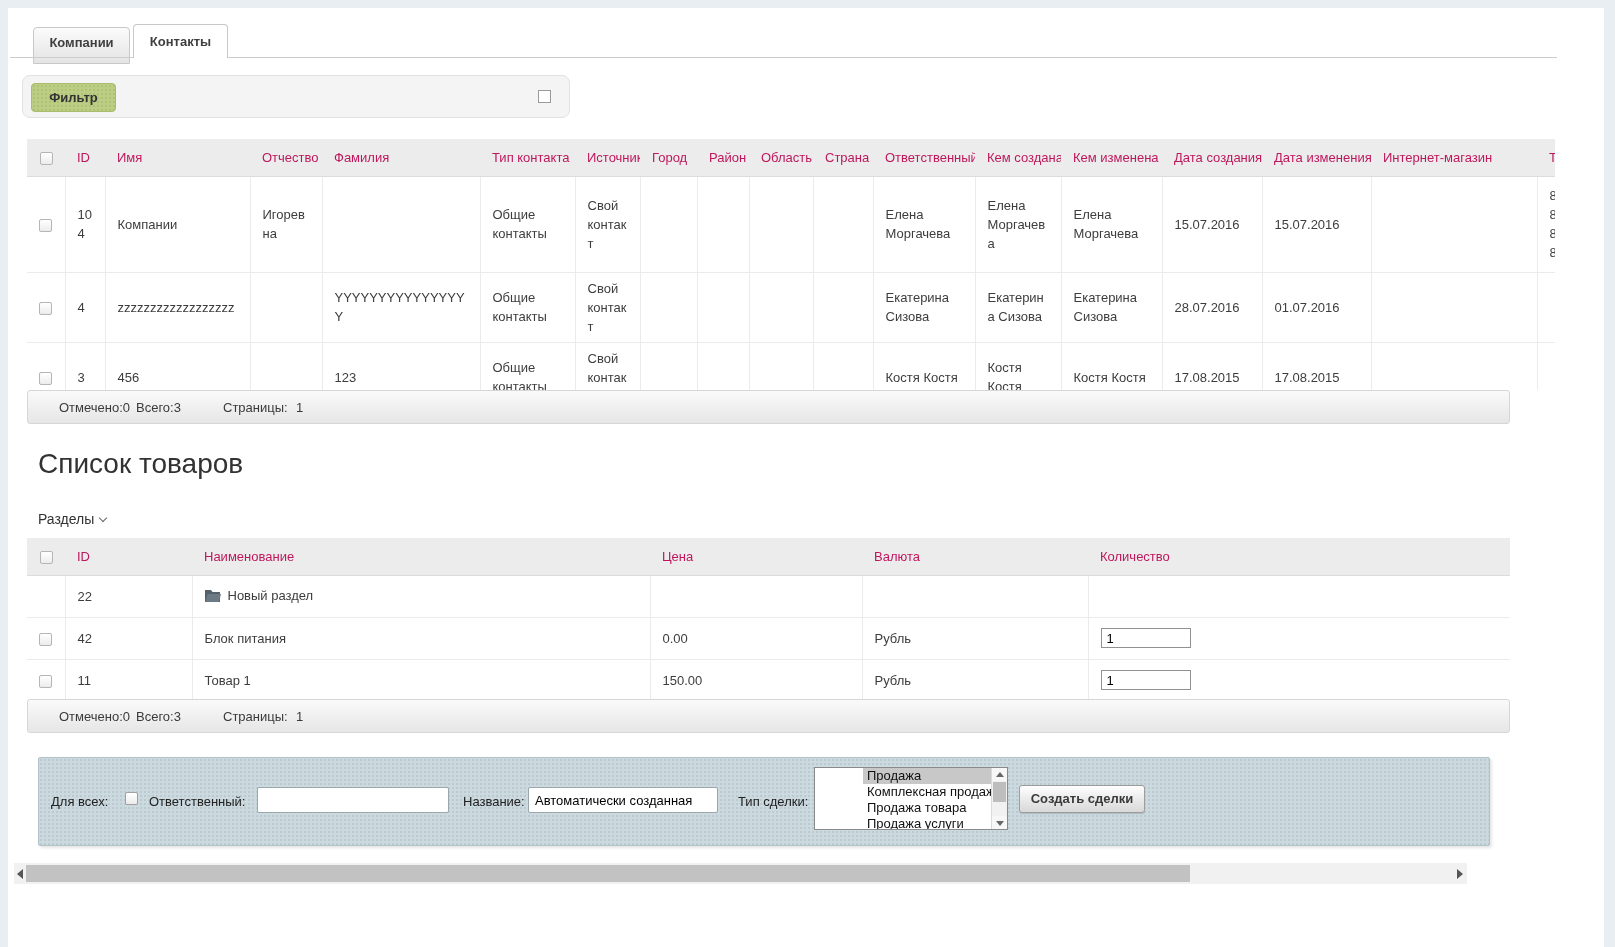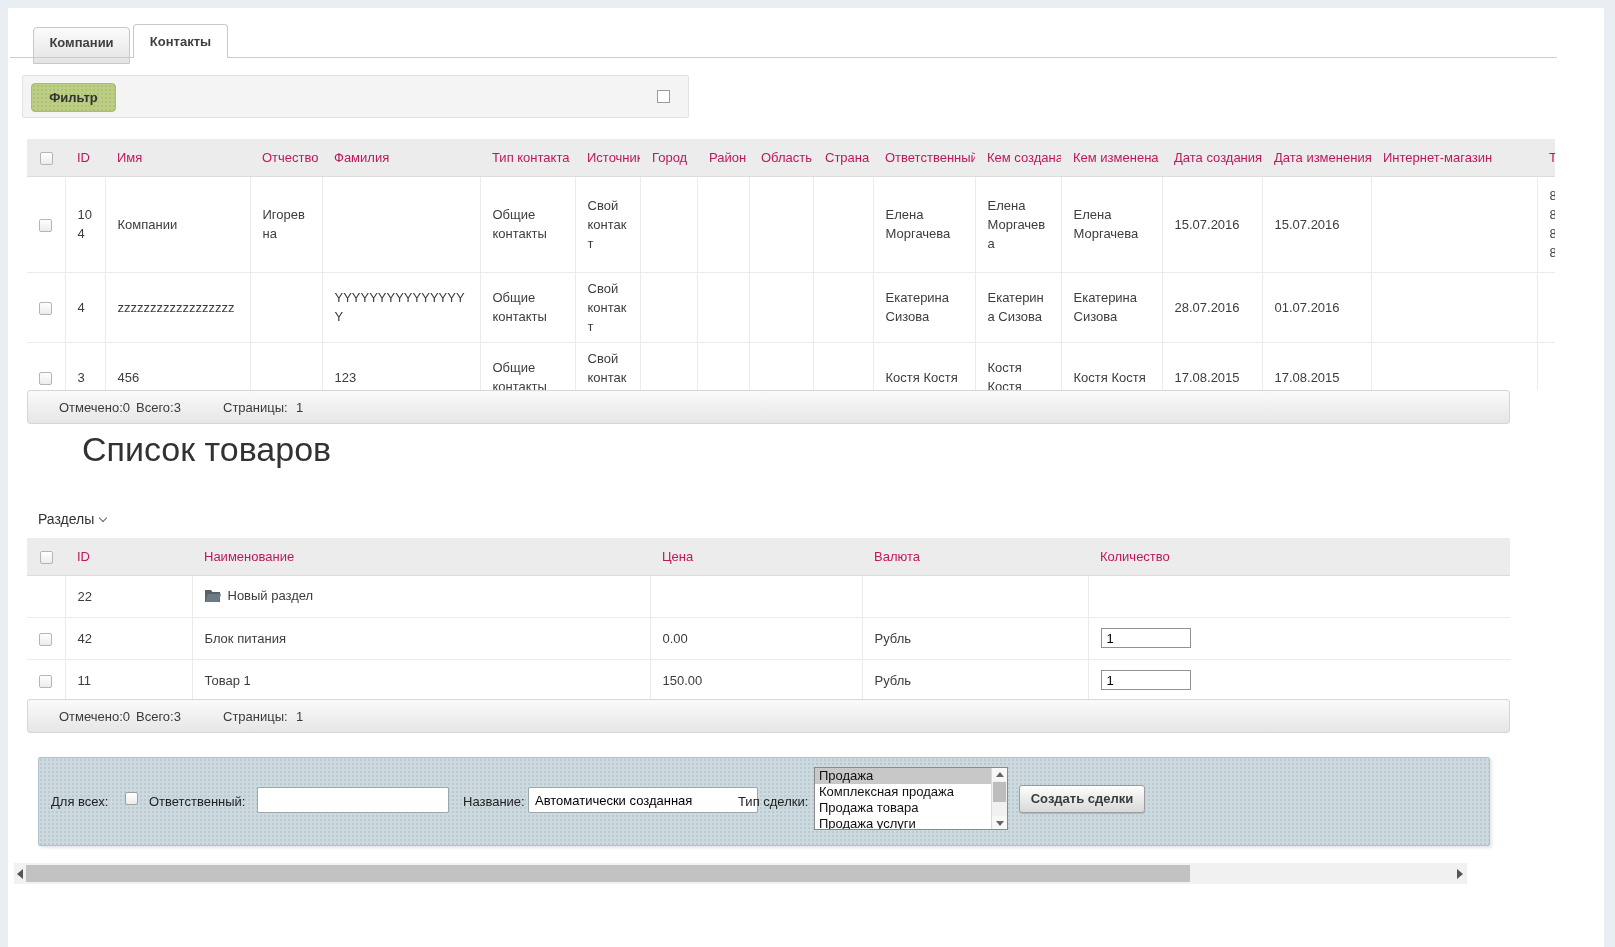--- a/index.html
+++ b/index.html
@@ -11,22 +11,22 @@
   
   .tab { position:absolute; font-size:13px; font-weight:bold; color:#3f3f3f; text-align:center;
          border:1px solid #c8c8c8; border-radius:4px 4px 0 0; line-height:30px; cursor:pointer; }
   .tab-inactive { left:33px; top:27px; height:37px; width:97px;
          background:linear-gradient(#fbfbfb,#e4e4e4); }
   .tab-active { left:133px; top:24px; height:34px; width:95px; background:#fff; border-bottom:none;
          line-height:33px; z-index:3; }
   #tab-underline { position:absolute; left:10px; top:57px; width:1547px; height:1px; background:#cccccc; z-index:2; }
 
   
-  #filter-bar { position:absolute; left:22px; top:75px; width:667px; height:43px;
-        background:#f4f4f4; border:1px solid #e2e2e2; border-radius:2px; }
+  #filter-bar { position:absolute; left:22px; top:75px; width:548px; height:43px;
+        background:#f4f4f4; border:1px solid #e2e2e2; border-radius:8px; }
   #filter-button { position:absolute; left:8px; top:7px; width:85px; height:29px;
         background-color:#bccd84; background-image:radial-gradient(#aec177 1px, transparent 1px);
         background-size:4px 4px; border:1px solid #a9bd6d; border-radius:4px;
         font-size:13px; font-weight:bold; color:#333; text-align:center; line-height:27px; cursor:pointer; }
   #filter-toggle { position:absolute; right:18px; top:14px; width:13px; height:13px;
         border:1px solid #9a9a9a; background:#fff; cursor:pointer; }
 
   
   .grid-clip { position:absolute; overflow:hidden; }
   table.grid { border-collapse:collapse; table-layout:fixed; }
@@ -45,21 +45,21 @@
         background:linear-gradient(#ffffff,#ececec); vertical-align:middle; cursor:pointer; }
   .phones div { line-height:19px; color:#444; }
 
   
   .grid-footer { position:absolute; left:27px; width:1483px; height:34px;
         background:linear-gradient(#fafafa,#e6e6e6); border:1px solid #d6d6d6; border-radius:3px;
         font-size:13px; color:#3a3a3a; }
   .grid-footer span { position:absolute; top:9px; }
 
   
-  #products-heading { position:absolute; left:38px; top:430px; font-size:34px; font-weight:300; color:#323232;margin-left:44px; }
+  #products-heading { position:absolute; left:38px; top:448px; font-size:28px; font-weight:300; color:#323232; }
   #sections-link { position:absolute; left:38px; top:511px; font-size:14px; color:#333; cursor:pointer; }
   .caret { display:inline-block; width:6px; height:6px; border-right:1px solid #666; border-bottom:1px solid #666;
         transform:rotate(45deg); margin-left:6px; vertical-align:3px; }
   .folder-name { display:inline-flex; align-items:center; gap:7px; }
   .qty-input { width:90px; height:20px; border:1px solid #919191; font-size:13px; padding:1px 5px;
         font-family:"Liberation Sans", sans-serif; }
 
   
   #deal-panel { position:absolute; left:38px; top:757px; width:1452px; height:89px;
         background-color:#ccd9df; background-image:radial-gradient(#bacad1 1px, transparent 1px);
@@ -304,25 +304,25 @@
     <span style="left:195px">Страницы:</span>
     <span style="left:268px">1</span>
   </div>
 
   <div id="deal-panel">
     <span class="lbl" style="left:12px">Для всех:</span>
     <span id="forall-checkbox"></span>
     <span class="lbl" style="left:110px">Ответственный:</span>
     <input class="text-input" style="left: 218px; width: 192px;" type="text" value="">
     <span class="lbl" style="left:424px">Название:</span>
-    <input class="text-input" style="left: 489px; width: 230px;" type="text" value="Автоматически созданная">
+    <input class="text-input" style="left: 489px; width: 190px;" type="text" value="Автоматически созданная">
     <span class="lbl" style="left:699px">Тип сделки:</span>
 
     <div id="deal-type-listbox">
-      <div style="">
+      <div style="padding-left:48px;">
         <div class="lb-option selected">Продажа</div>
         <div class="lb-option">Комплексная продажа</div>
         <div class="lb-option">Продажа товара</div>
         <div class="lb-option">Продажа услуги</div>
       </div>
       <div id="lb-scroll">
         <div class="lb-arrow up">
             <span class="tri-up"></span>
           </div>
         <div id="lb-thumb"></div>

